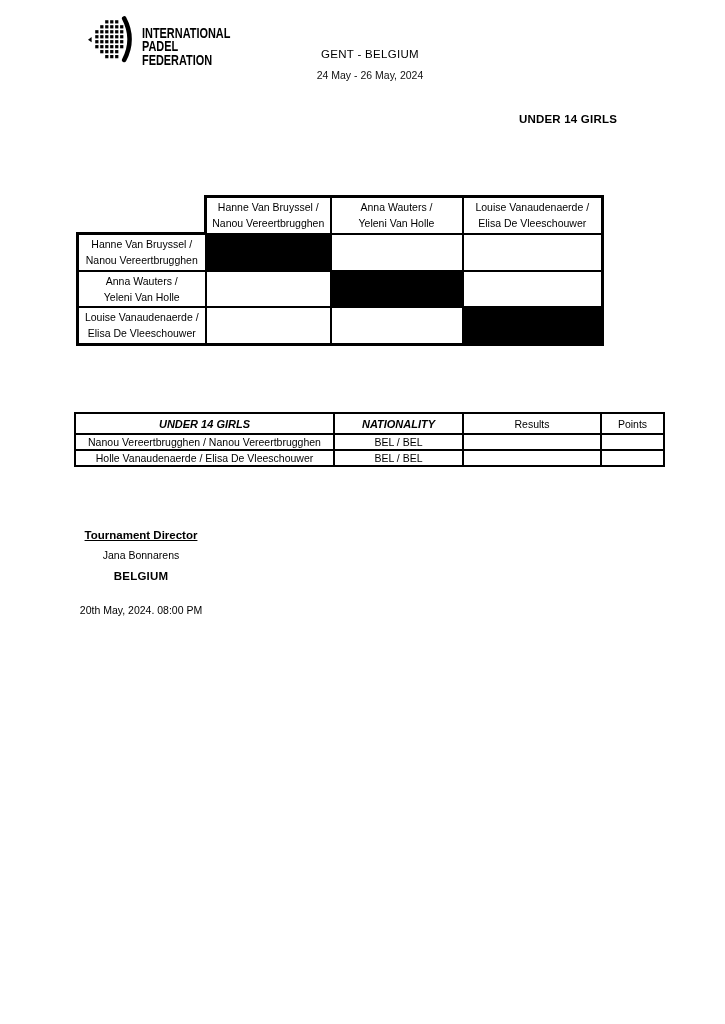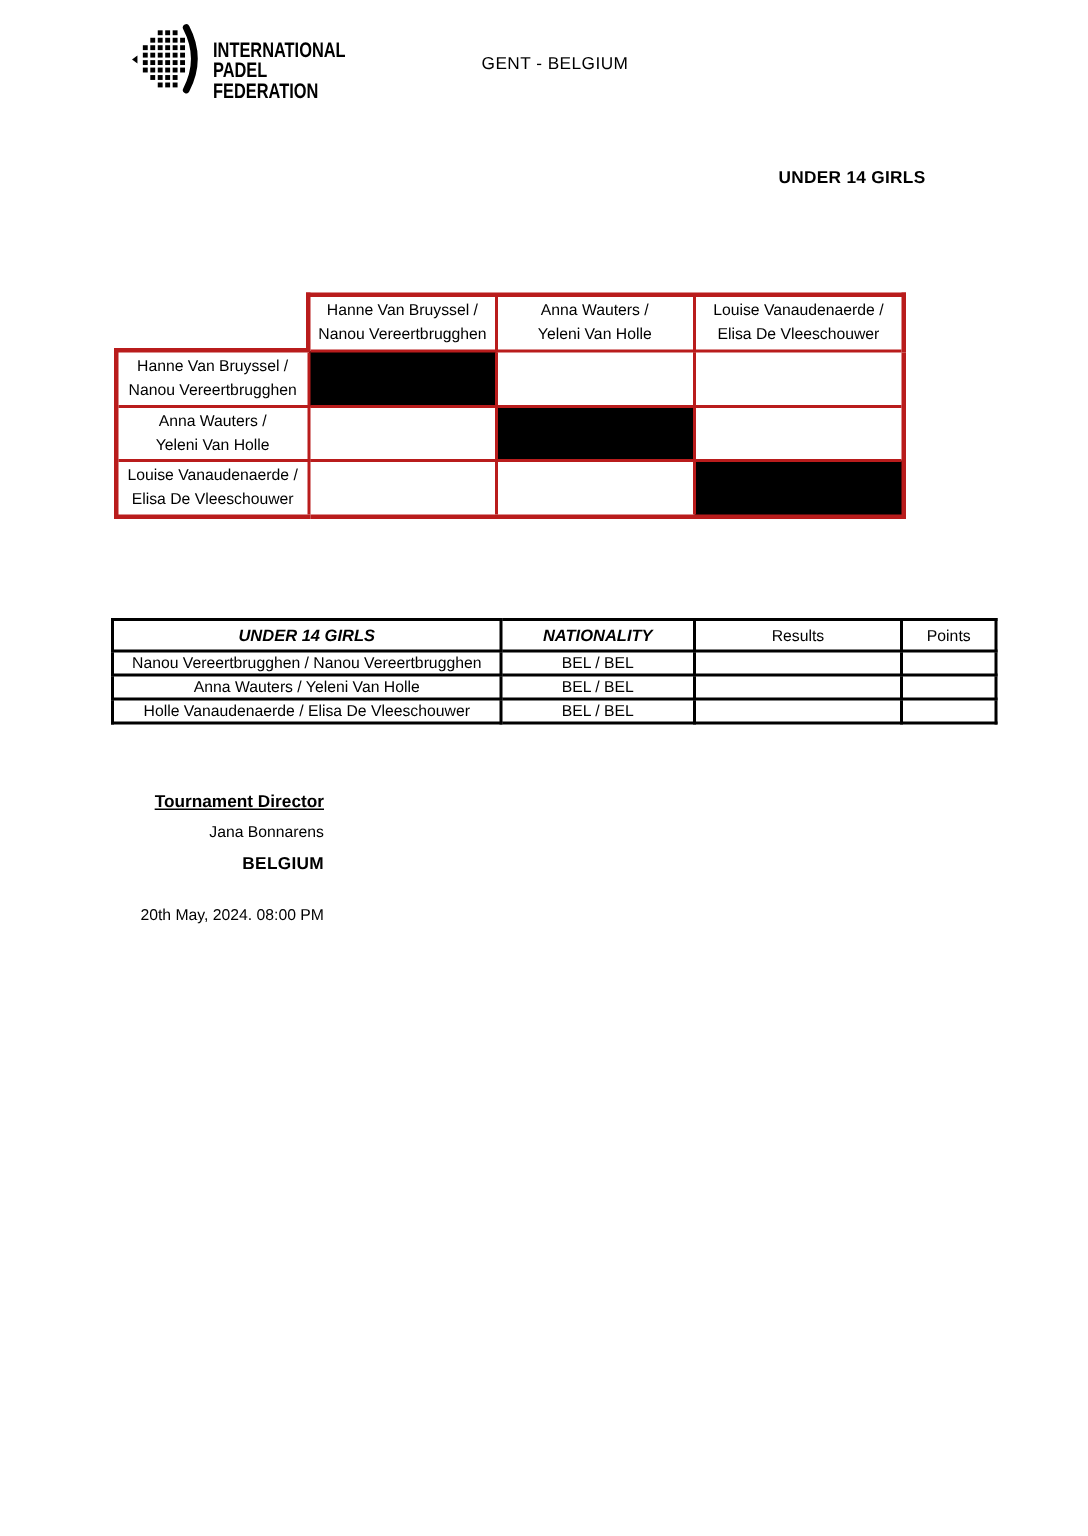--- a/index.html
+++ b/index.html
@@ -39,20 +39,21 @@
     right: 0;
     top: 37px;
     text-align: center;
   }
   .event-title {
     font-size: 22px;
     font-weight: 700;
     letter-spacing: 0.5px;
   }
   .event-subtitle {
+    margin-top: 11px;
     font-size: 11.5px;
     letter-spacing: 0.3px;
     text-align: center;
   }
   .event-dates {
     margin-top: 9px;
     font-size: 10.5px;
     color: #111;
   }
   .category-label {
@@ -65,21 +66,21 @@
   }
 
   
   table { border-collapse: collapse; table-layout: fixed; }
   .matrix {
     position: absolute;
     left: 76px;
     top: 195px;
   }
   .matrix td {
-    border: 2px solid #b91c1c;
+    border: 2px solid #000000;
     height: 36px;
     text-align: center;
     vertical-align: middle;
     font-size: 10.5px;
     padding: 1px 2px;
   }
   .matrix td.corner { border: none; background: transparent; }
   .matrix td span { display: block; line-height: 1.55; }
   td.blackout { background: #000; }
   td.bt { border-top-width: 3px; }
@@ -107,21 +108,21 @@
     font-style: italic;
     font-size: 11px;
   }
 
   
   .footer-left {
     position: absolute;
     left: 66px;
     top: 529px;
     width: 150px;
-    text-align: right;
+    text-align: center;
   }
   .footer-right {
     position: absolute;
     left: 456px;
     top: 510px;
     width: 150px;
     text-align: center;
   }
   .sig-label {
     font-size: 11.5px;
@@ -190,20 +191,21 @@
     </svg>
     <div class="logo-text">
       <div>INTERNATIONAL</div>
       <div>PADEL</div>
       <div>FEDERATION</div>
     </div>
   </div>
 
   <div class="title-block">
     <div class="event-subtitle">GENT - BELGIUM</div>
+    <div class="event-dates">24 May - 26 May, 2024</div>
   </div>
 
   <div class="category-label">UNDER 14 GIRLS</div>
 
   <table class="matrix">
     <colgroup>
       <col style="width:128px">
         <col style="width:125px">
         <col style="width:132px">
         <col style="width:140px">
@@ -268,26 +270,20 @@
       <td class="bt">Results</td>
       <td class="bt br">Points</td>
     </tr>
     <tr>
       <td class="bl">Nanou Vereertbrugghen / Nanou Vereertbrugghen</td>
       <td>BEL / BEL</td>
       <td></td>
       <td class="br"></td>
     </tr>
     <tr>
-      <td class="bl">Anna Wauters / Yeleni Van Holle</td>
-      <td>BEL / BEL</td>
-      <td></td>
-      <td class="br"></td>
-    </tr>
-    <tr>
       <td class="bl bb">Holle Vanaudenaerde / Elisa De Vleeschouwer</td>
       <td class="bb">BEL / BEL</td>
       <td class="bb"></td>
       <td class="br bb"></td>
     </tr>
   </tbody>
     </table>
 
   <div class="footer-left">
     <div class="sig-label">Tournament Director</div>

